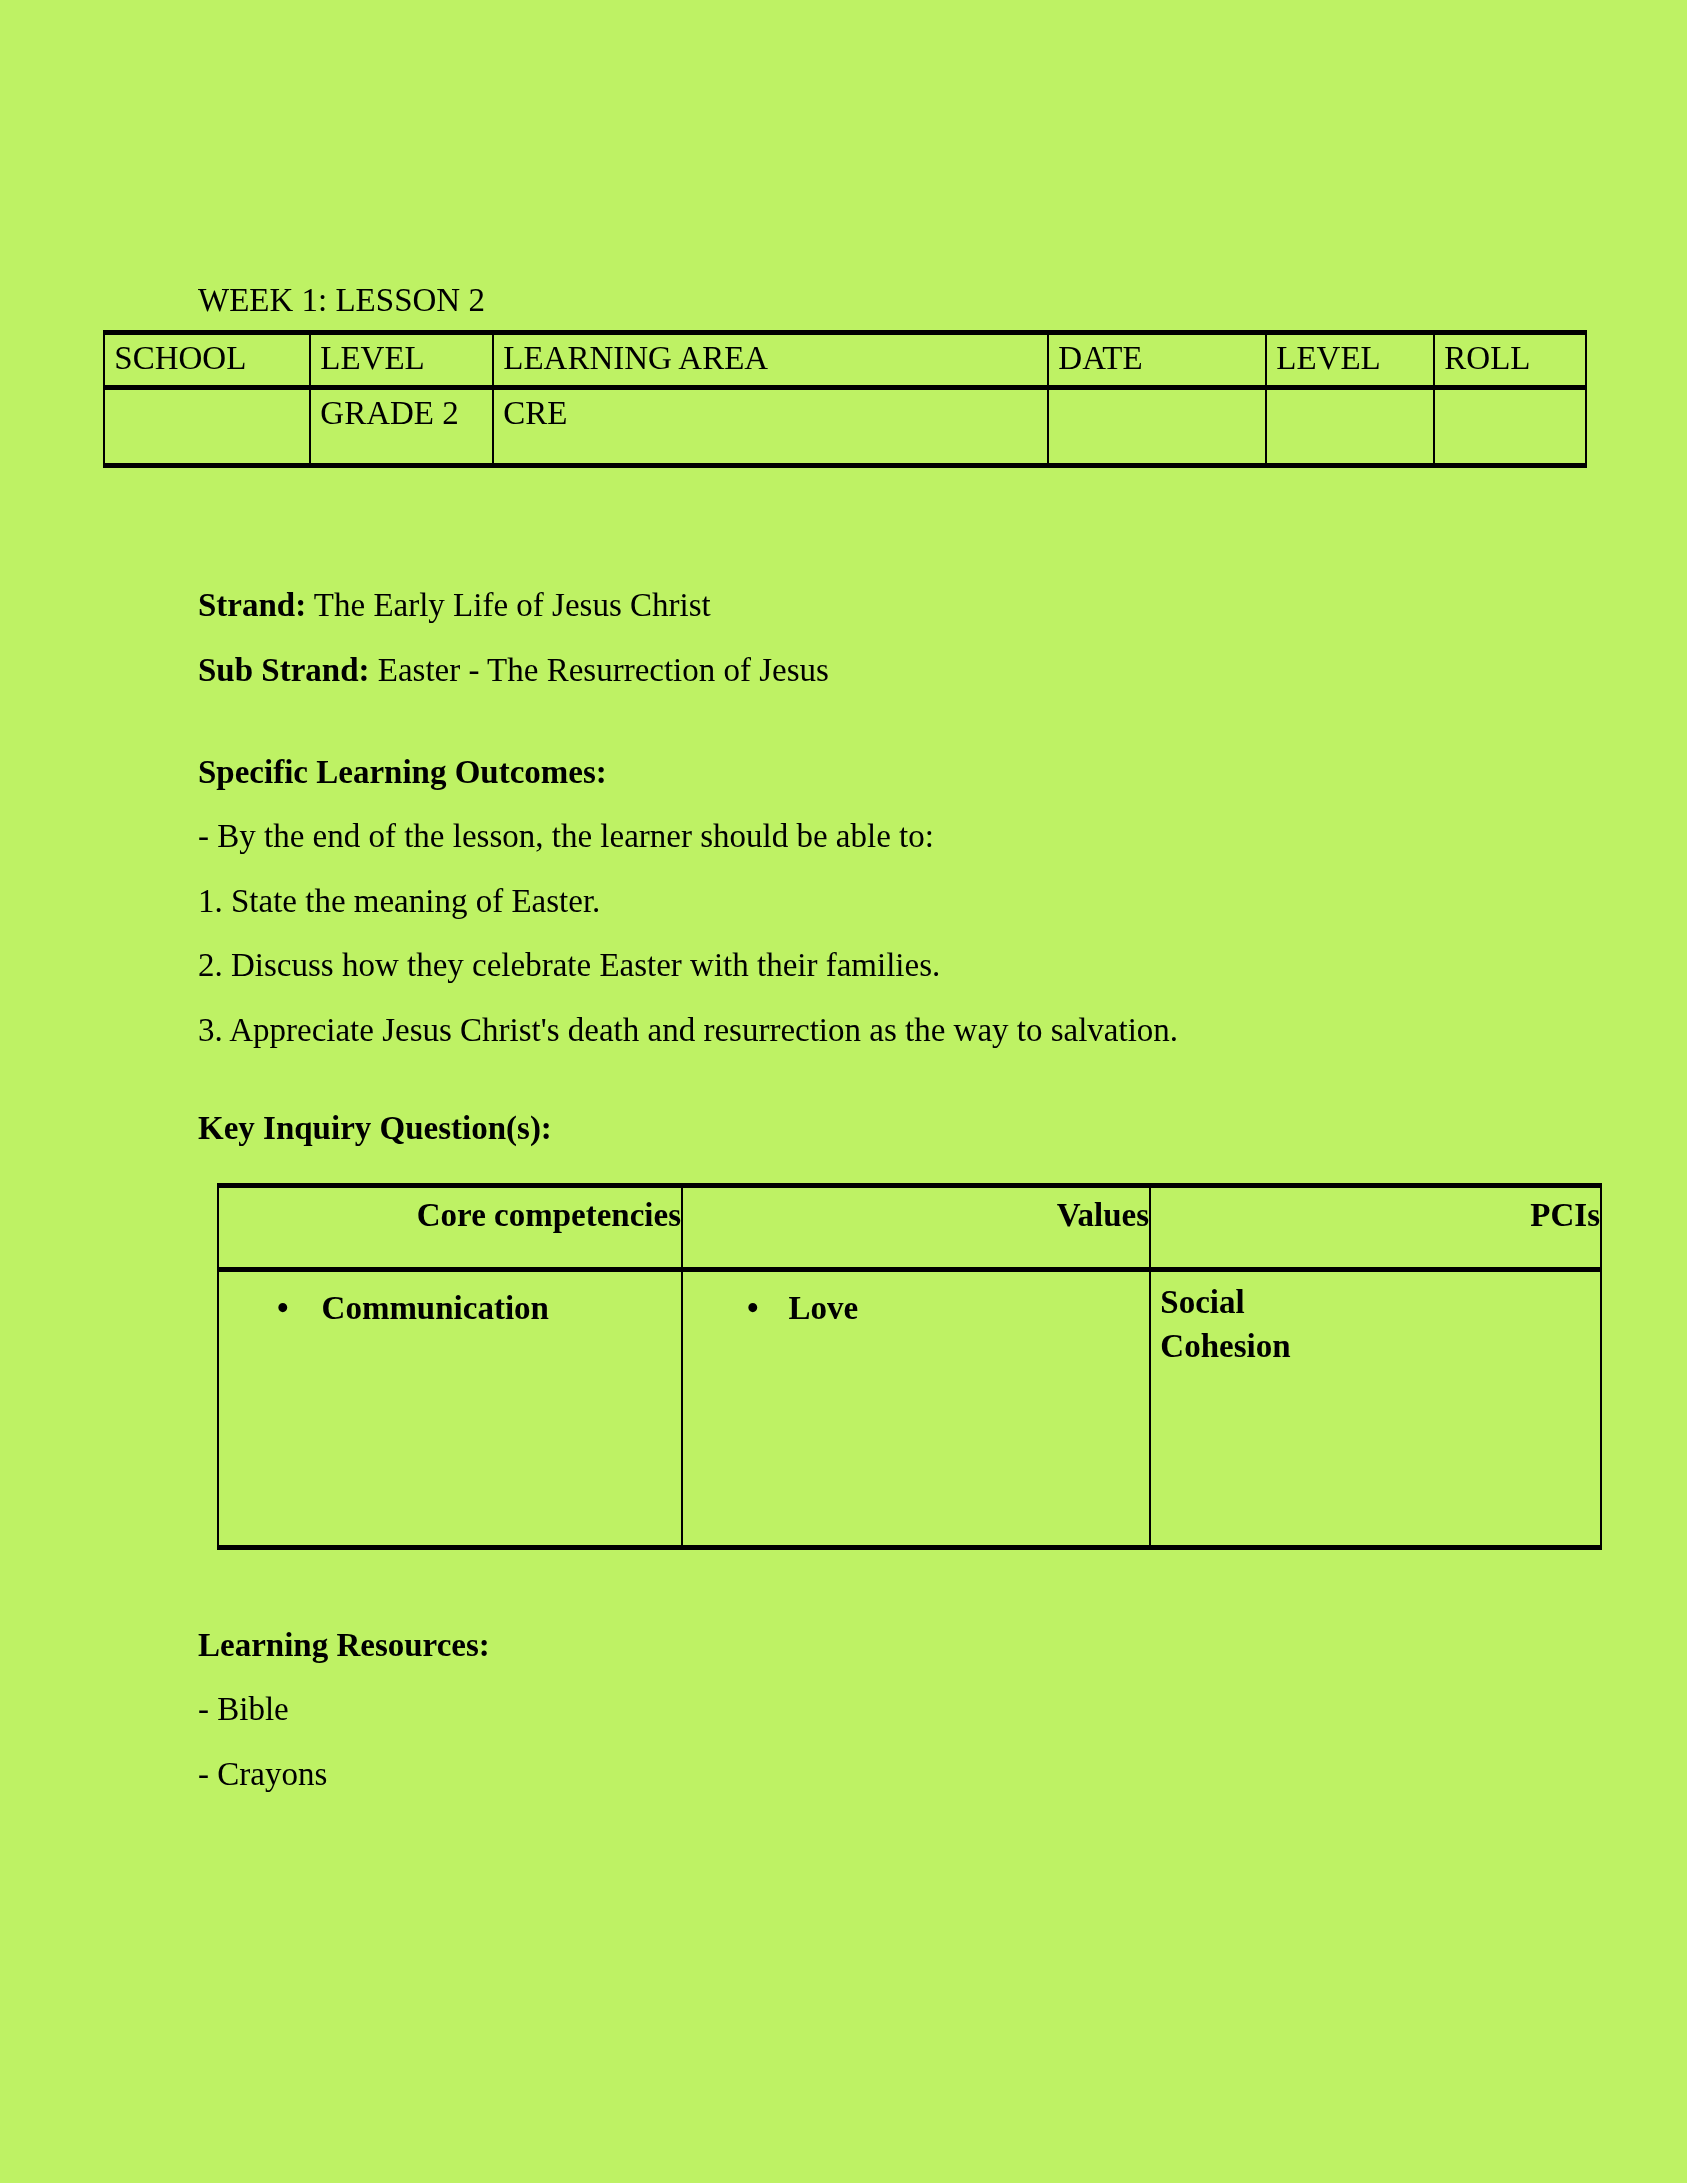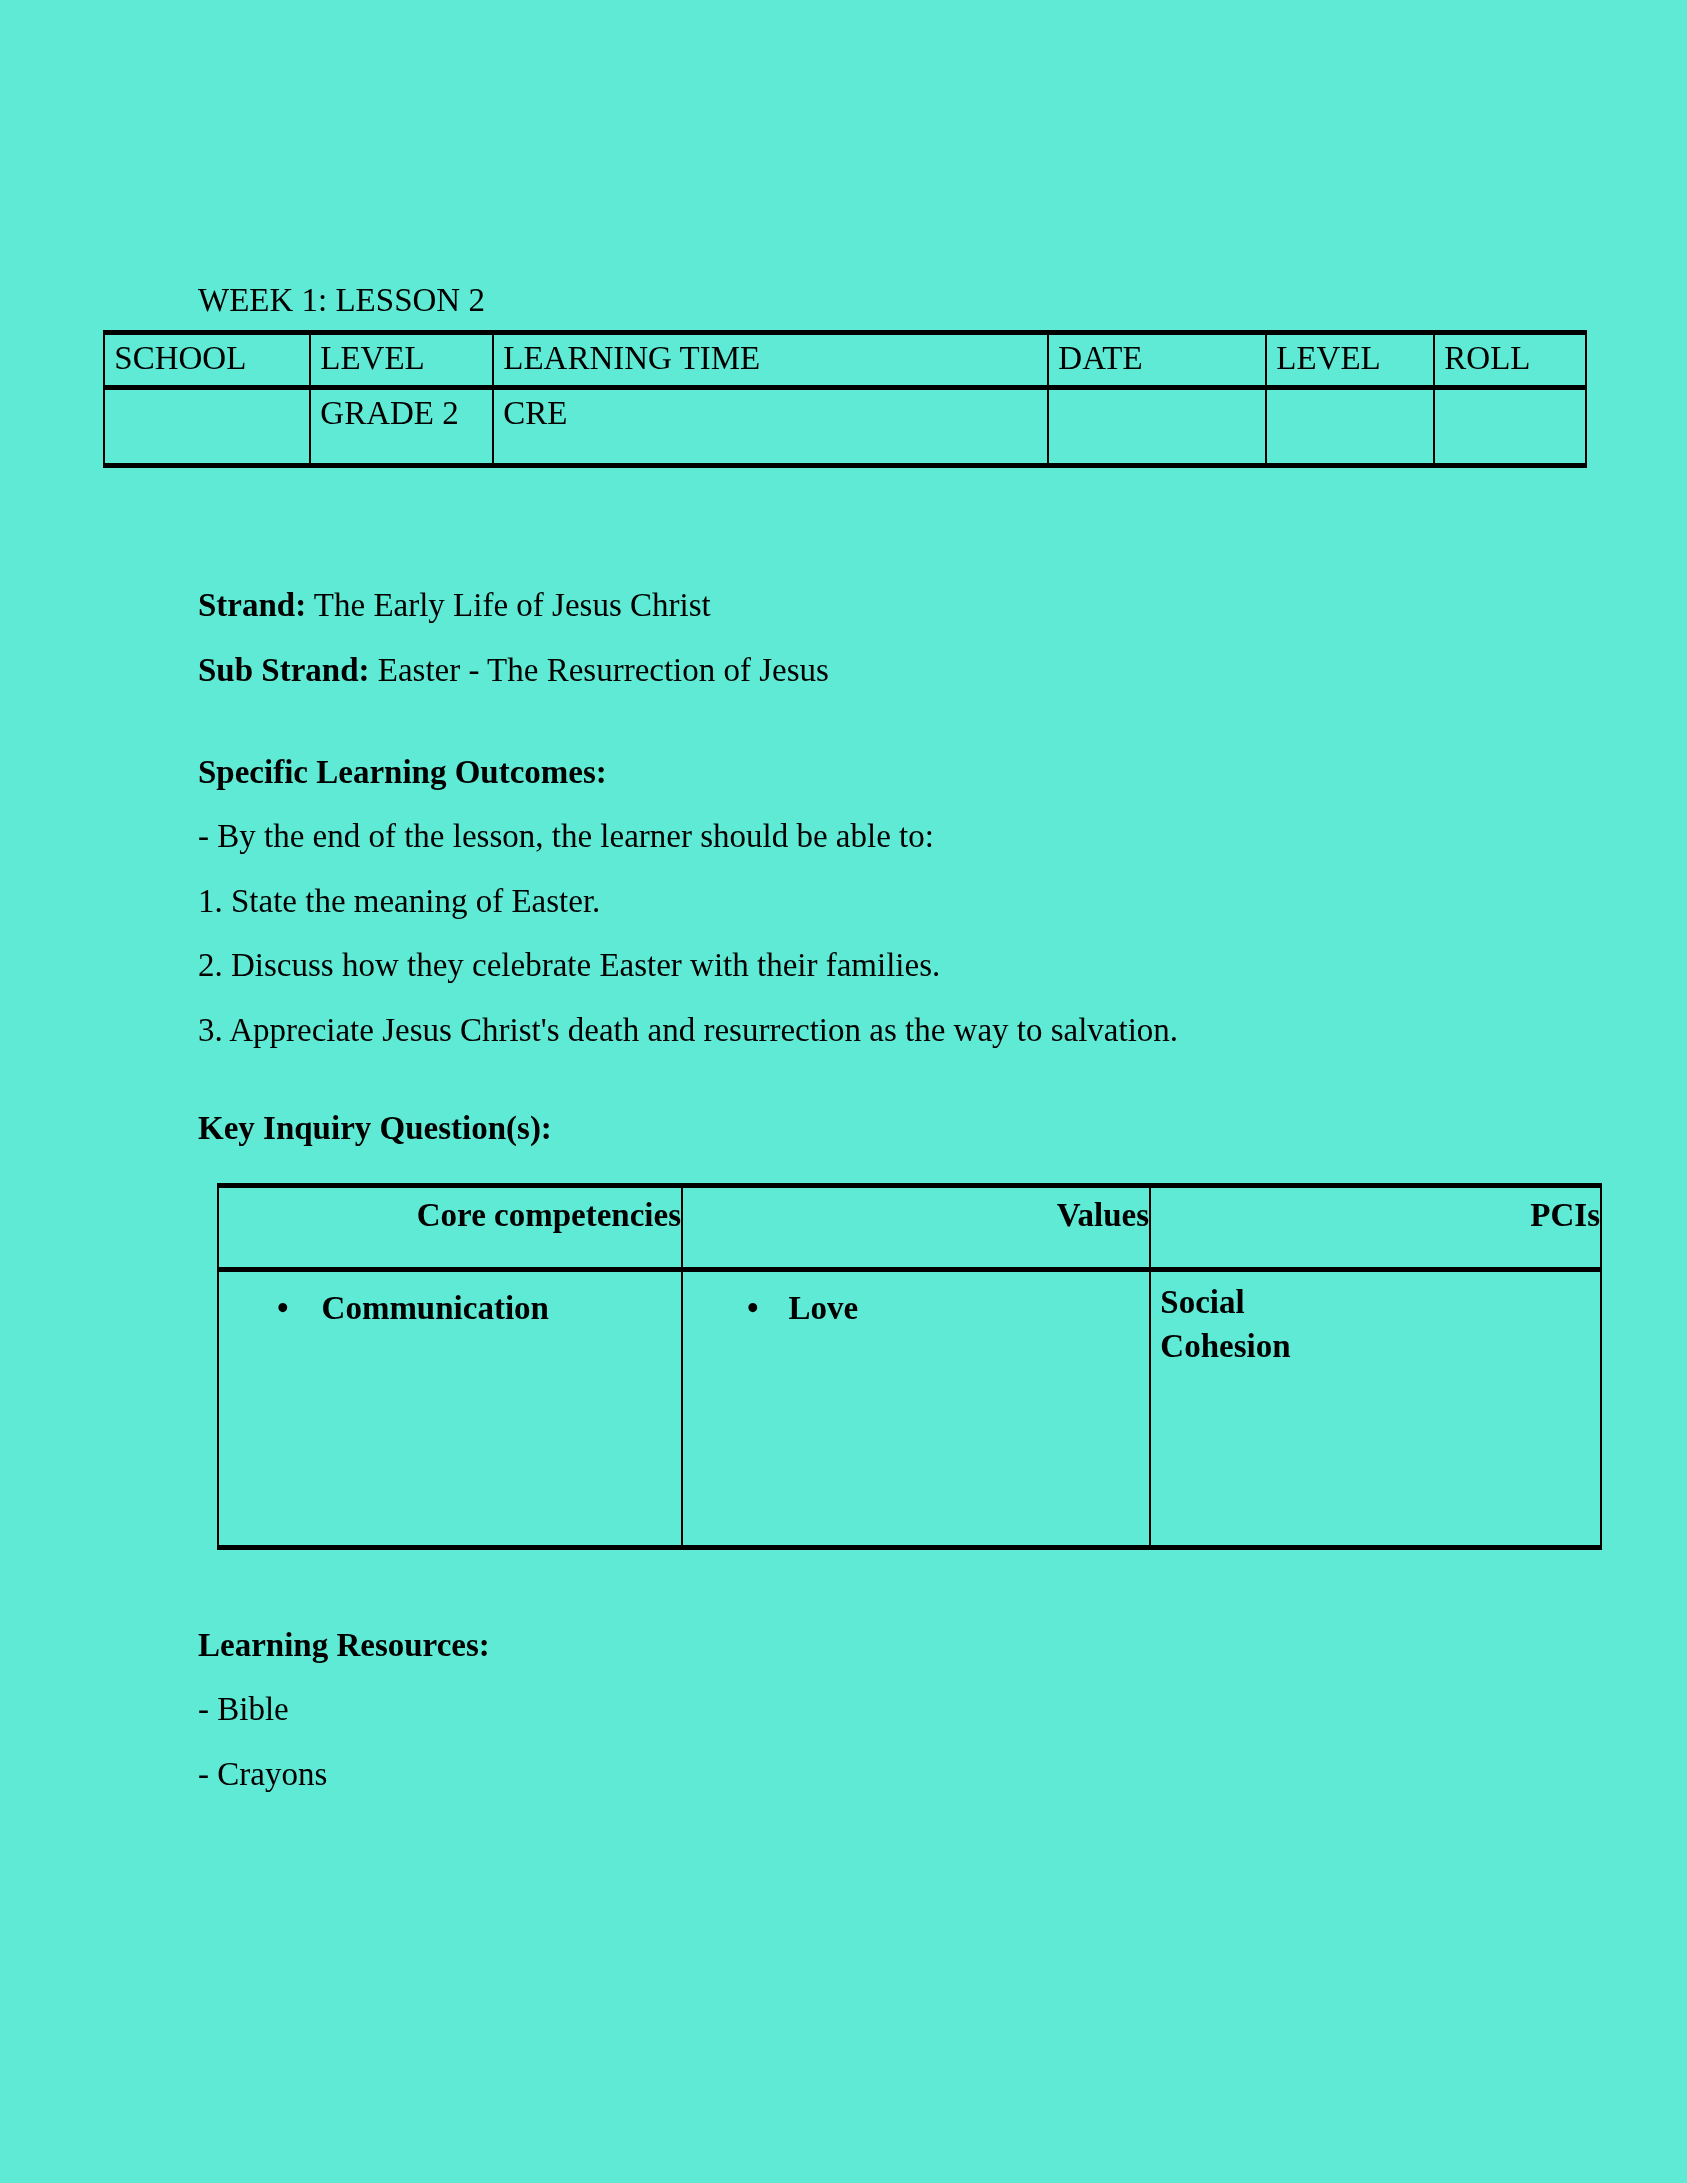--- a/index.html
+++ b/index.html
@@ -4,21 +4,21 @@
 <style>
   html, body {
     margin: 0;
     padding: 0;
     background: #ffffff;
   }
   .page {
     position: relative;
     width: 1687px;
     height: 2183px;
-    background: #5eead4;
+    background: #bef264;
     color: #000000;
     font-family: "Liberation Serif", "DejaVu Serif", serif;
     font-size: 33px;
     overflow: hidden;
   }
   .title {
     margin: 281px 0 0 198px;
     line-height: 38px;
     font-weight: normal;
   }
@@ -106,21 +106,21 @@
       <col style="width:183px">
       <col style="width:555px">
       <col style="width:218px">
       <col style="width:168px">
       <col style="width:152px">
     </colgroup>
     <tbody>
         <tr class="info-head">
       <td>SCHOOL</td>
       <td>LEVEL</td>
-      <td>LEARNING TIME</td>
+      <td>LEARNING AREA</td>
       <td>DATE</td>
       <td>LEVEL</td>
       <td>ROLL</td>
     </tr>
     <tr class="info-body">
       <td></td>
       <td>GRADE 2</td>
       <td>CRE</td>
       <td></td>
       <td></td>

